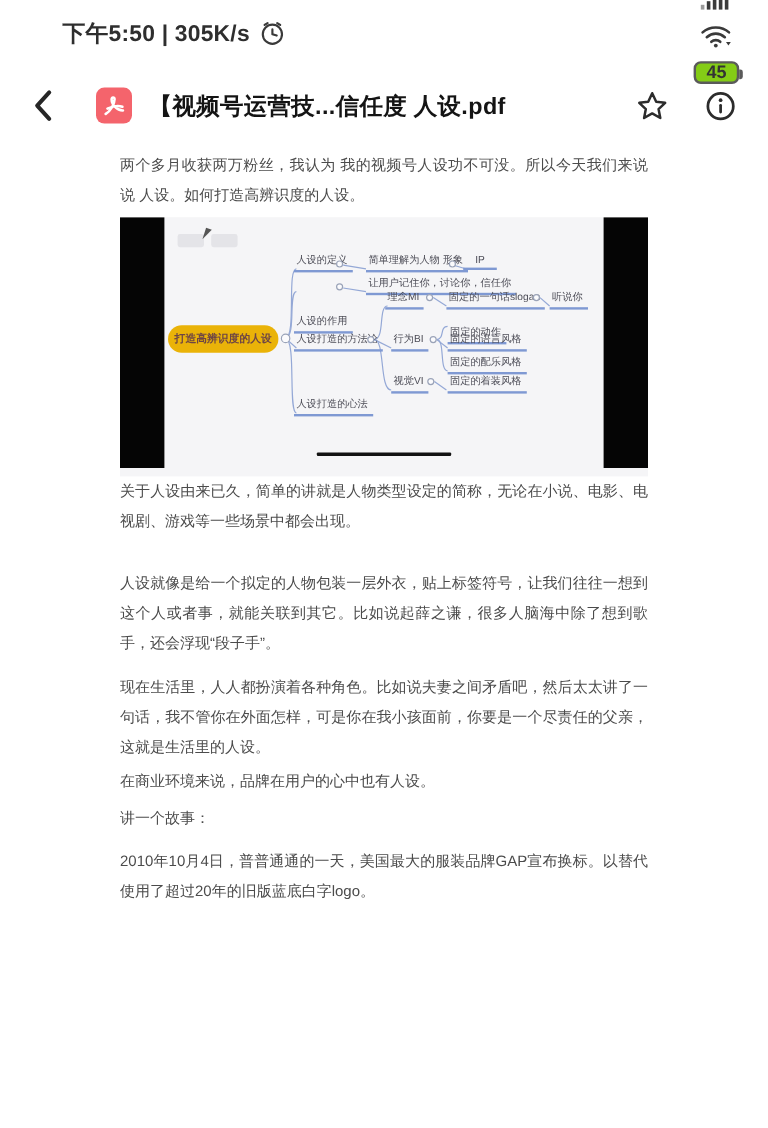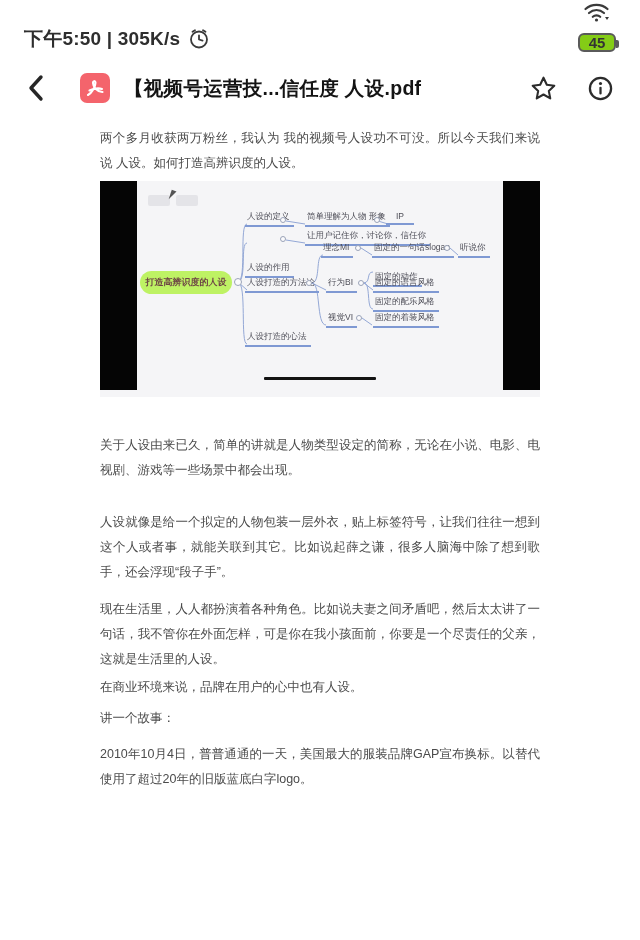--- a/index.html
+++ b/index.html
@@ -1,21 +1,21 @@
 <!DOCTYPE html>
 <html><head>
 <meta charset="utf-8">
 <style>
   * { margin:0; padding:0; box-sizing:border-box; }
   html,body { width:640px; height:940px; background:#fff; overflow:hidden;
     font-family:"Liberation Sans","DejaVu Sans",sans-serif; }
 
   
-  .statusbar { height:56px; display:flex; align-items:flex-end;
-    justify-content:space-between; padding:4px 24px; color:#2e2e2e; }
+  .statusbar { height:56px; display:flex; align-items:center;
+    justify-content:space-between; padding:4px 24px; color:#2e2e2e;margin-left:28px; }
   .sb-left { display:flex; align-items:center; gap:8px;
     font-size:19px; font-weight:600; letter-spacing:.2px; }
   .sb-right { display:flex; align-items:center; gap:10px;flex-direction:column; }
   .battery { position:relative; width:38px; height:19px; border:2px solid #5a5a5a;
     border-radius:6px; display:flex; align-items:center; justify-content:center;
     font-size:15px; font-weight:600; color:#333; background:#84cc16; }
   .battery::after { content:""; position:absolute; right:-5px; top:5px;
     width:3px; height:8px; background:#5a5a5a; border-radius:0 2px 2px 0; }
 
   
@@ -26,41 +26,41 @@
   .doc-title { margin-left:14px; font-size:19.5px; font-weight:700; color:#141414;
     white-space:nowrap; flex:1 1 auto; letter-spacing:.3px; }
   .tb-actions { display:flex; align-items:center; gap:30px; margin-left:10px; }
 
   
   .page { margin-left:100px; width:440px; color:#4a4a4a; }
   .doc-heading { margin-top:43px; font-size:19px; font-weight:700; color:#161616;
     padding-bottom:13px; border-bottom:1px solid #ececec; letter-spacing:.5px; }
   .para { font-size:12.5px; line-height:25px; color:#4b4b4b; text-align:justify; }
   .p1 { margin-top:13px; } .p2 { margin-top:6px; }
-  .p3 { margin-top:36px; } .p4 { margin-top:27px; } .p5 { margin-top:25px; }
+  .p3 { } .p4 { margin-top:27px; } .p5 { margin-top:25px; }
   .p6 { margin-top:12px; } .p7 { margin-top:3px; }  .p8 { margin-top:6px; }
   .p9 { margin-top:11px; }
 
   
   .shot { position:relative; margin-top:5px; width:440px; height:216px;
     background:#f5f5f7; overflow:hidden; }
   .bar-l,.bar-r { position:absolute; top:0; width:37px; height:209px; background:#050505; }
   .bar-l { left:0; } .bar-r { right:0; }
   .scrub { position:absolute; left:164px; top:196px; width:112px; height:3px;
     background:#131313; border-radius:1px; }
   .wm { position:absolute; left:48px; top:14px; display:flex; gap:6px; align-items:center; }
   .wm-box { width:22px; height:11px; background:#e4e4e8; border-radius:2px; }
   .cursor { position:absolute; left:22px; top:-4px; width:0; height:0;
     border-left:5px solid #555; border-right:4px solid transparent;
     border-bottom:10px solid transparent; transform:rotate(18deg); }
 
   .mm-node { position:absolute; font-size:8.5px; color:#4e4e58; white-space:nowrap;
     padding:0 4px 2px 2px; border-bottom:2px solid #7f99d3; z-index:2; }
   .mm-center { position:absolute; left:40px; top:90px; width:92px; height:23px;
-    background:#bef264; border-radius:12px; color:#6d4545; font-size:9px; font-weight:700;
+    background:#eab308; border-radius:12px; color:#6d4545; font-size:9px; font-weight:700;
     display:flex; align-items:center; justify-content:center; z-index:2; border:none; }
   .mm-dot { position:absolute; width:6px; height:6px; border:1px solid #9aa3b8;
     border-radius:50%; background:#fbfbfd; z-index:2; }
   .mm-svg { position:absolute; left:0; top:0; z-index:1; }
 </style>
 </head>
 <body>
 
 <div class="statusbar">
   <div class="sb-left">

